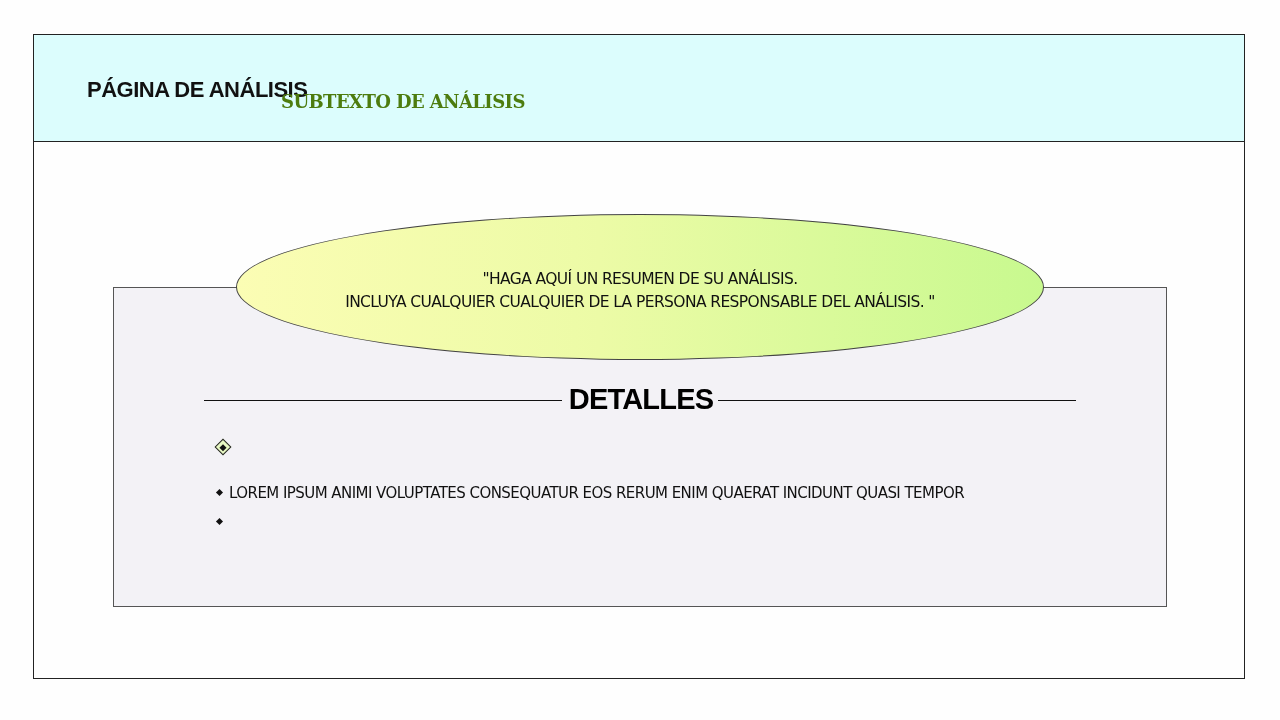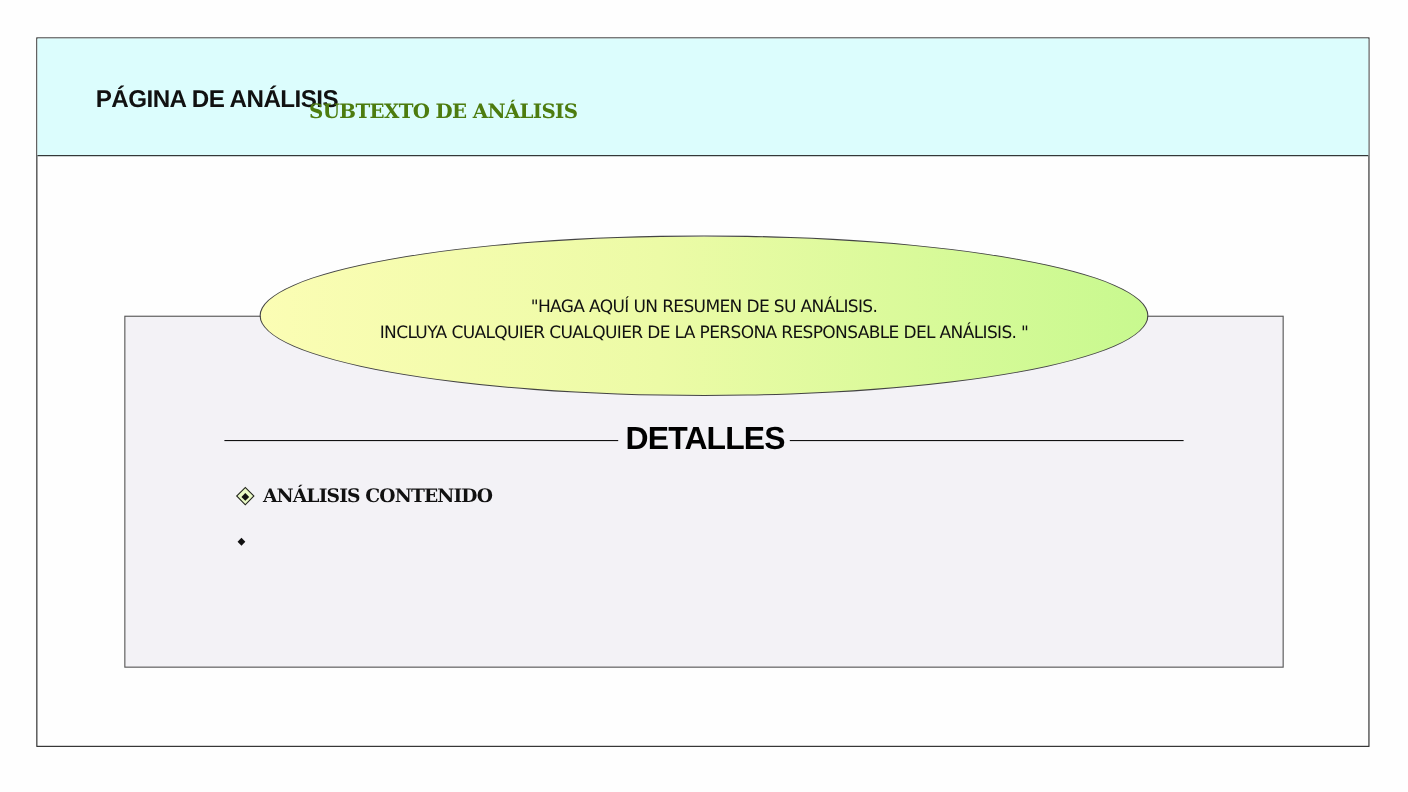--- a/index.html
+++ b/index.html
@@ -94,20 +94,23 @@
   <div class="summary-line first">"HAGA AQUÍ UN RESUMEN DE SU ANÁLISIS.</div>
   <div class="summary-line">INCLUYA CUALQUIER CUALQUIER DE LA PERSONA RESPONSABLE DEL ANÁLISIS. "</div>
 </div>
 
 <div class="details-rule" style="left:204px;width:358px;"></div>
 <div class="details-title">DETALLES</div>
 <div class="details-rule" style="left:718px;width:358px;"></div>
 
 <div class="section-heading">
   <span class="diamond-icon"></span>
-  <span class="section-heading-text">ANÁLISIS CONTENIDO</span>
 </div>
 
 <div class="bullets">
+  <div class="bullet-item">
+    <span class="bullet-icon"></span>
+    <span class="bullet-text">LOREM IPSUM ANIMI VOLUPTATES CONSEQUATUR EOS RERUM ENIM QUAERAT INCIDUNT QUASI TEMPOR</span>
+  </div>
   <div class="bullet-item">
     <span class="bullet-icon"></span>
   </div>
 </div>
 
 </body></html>

